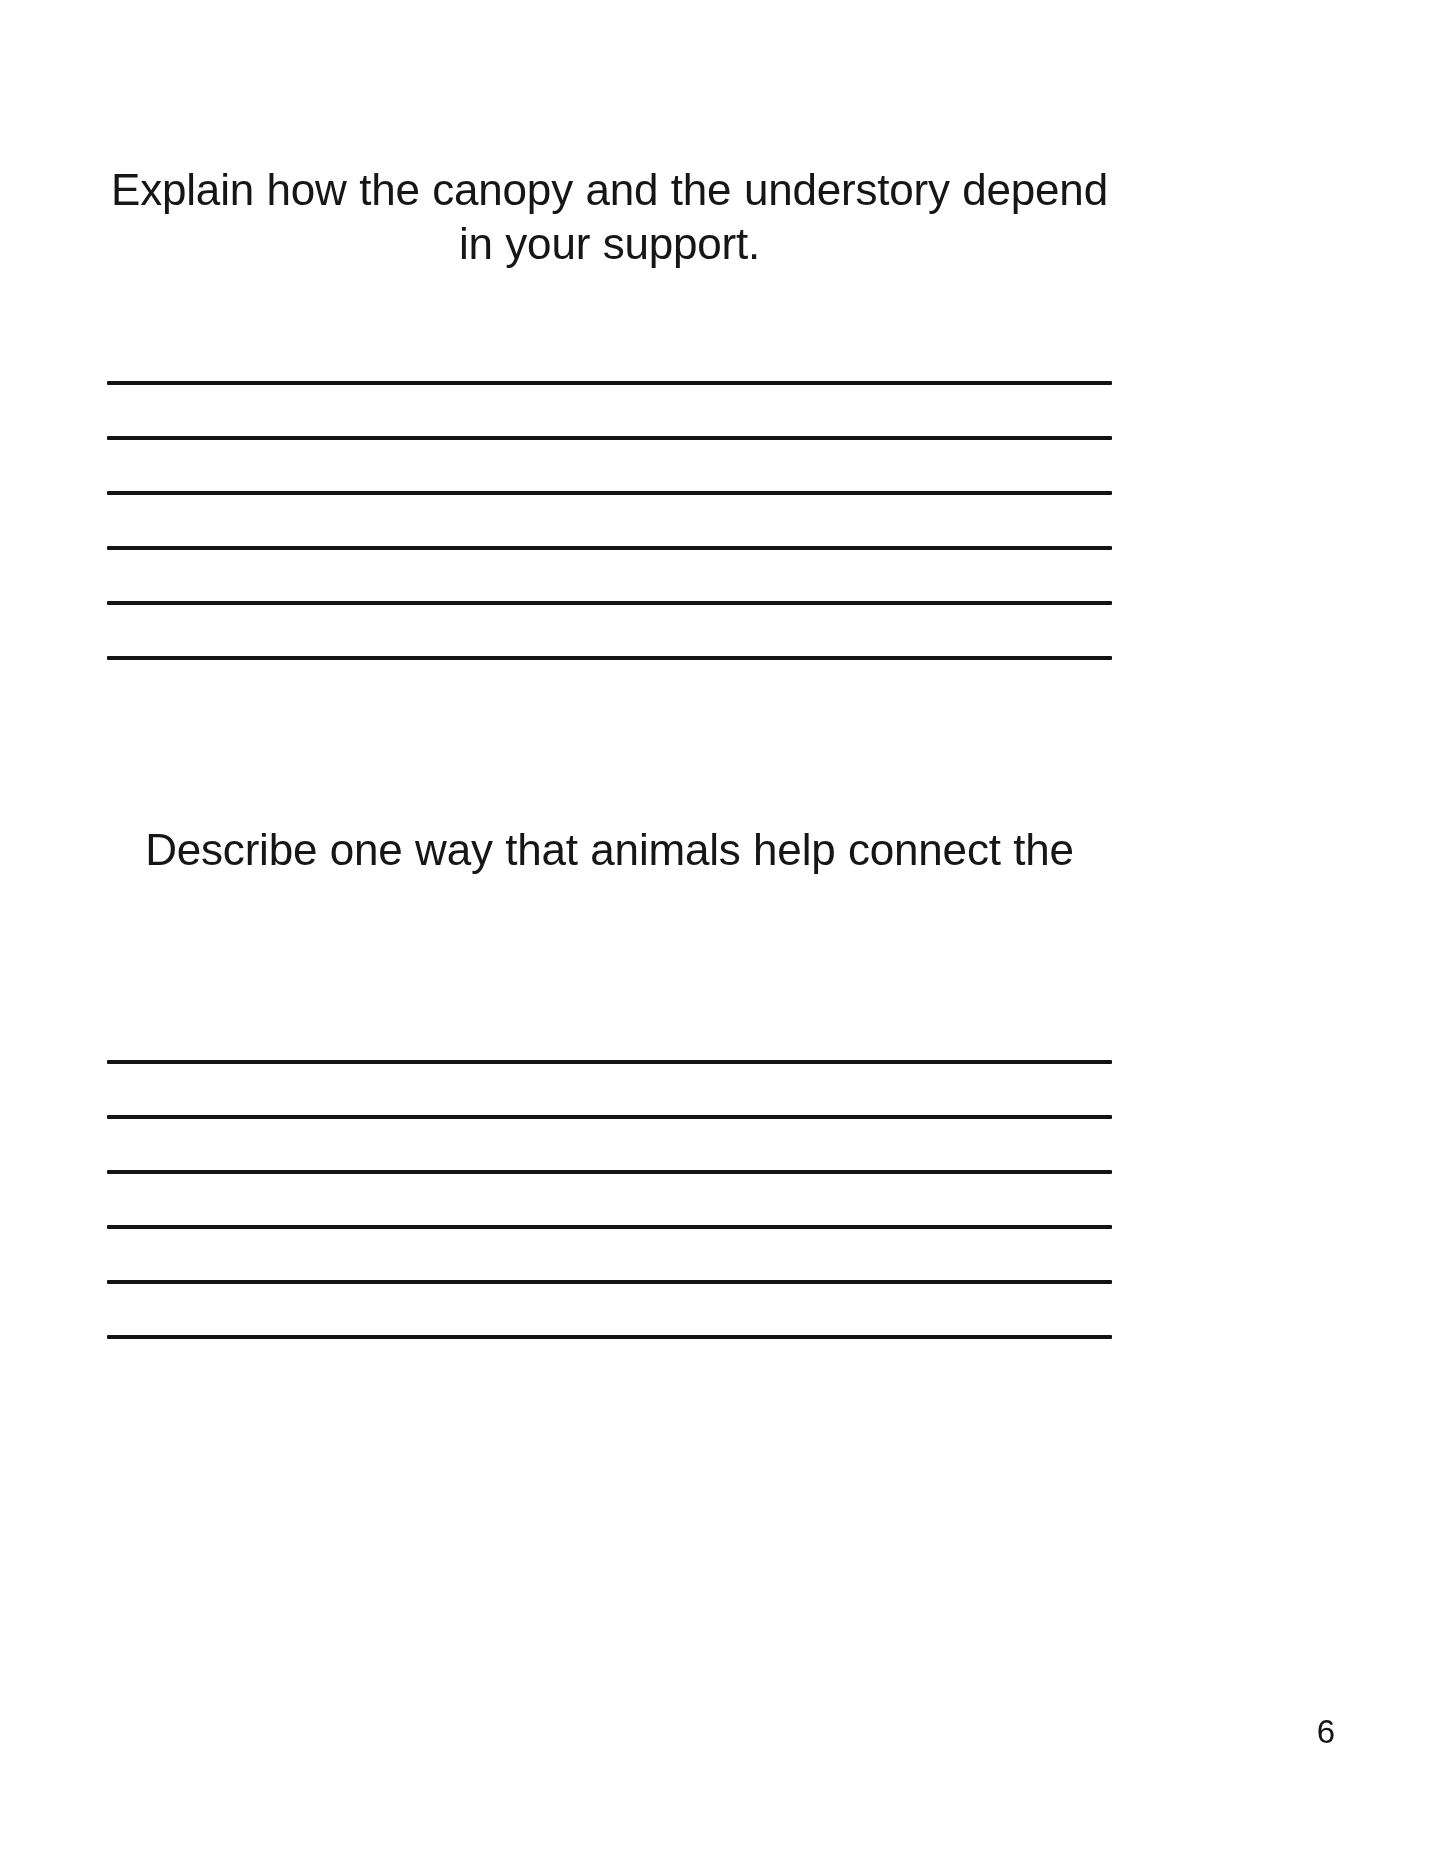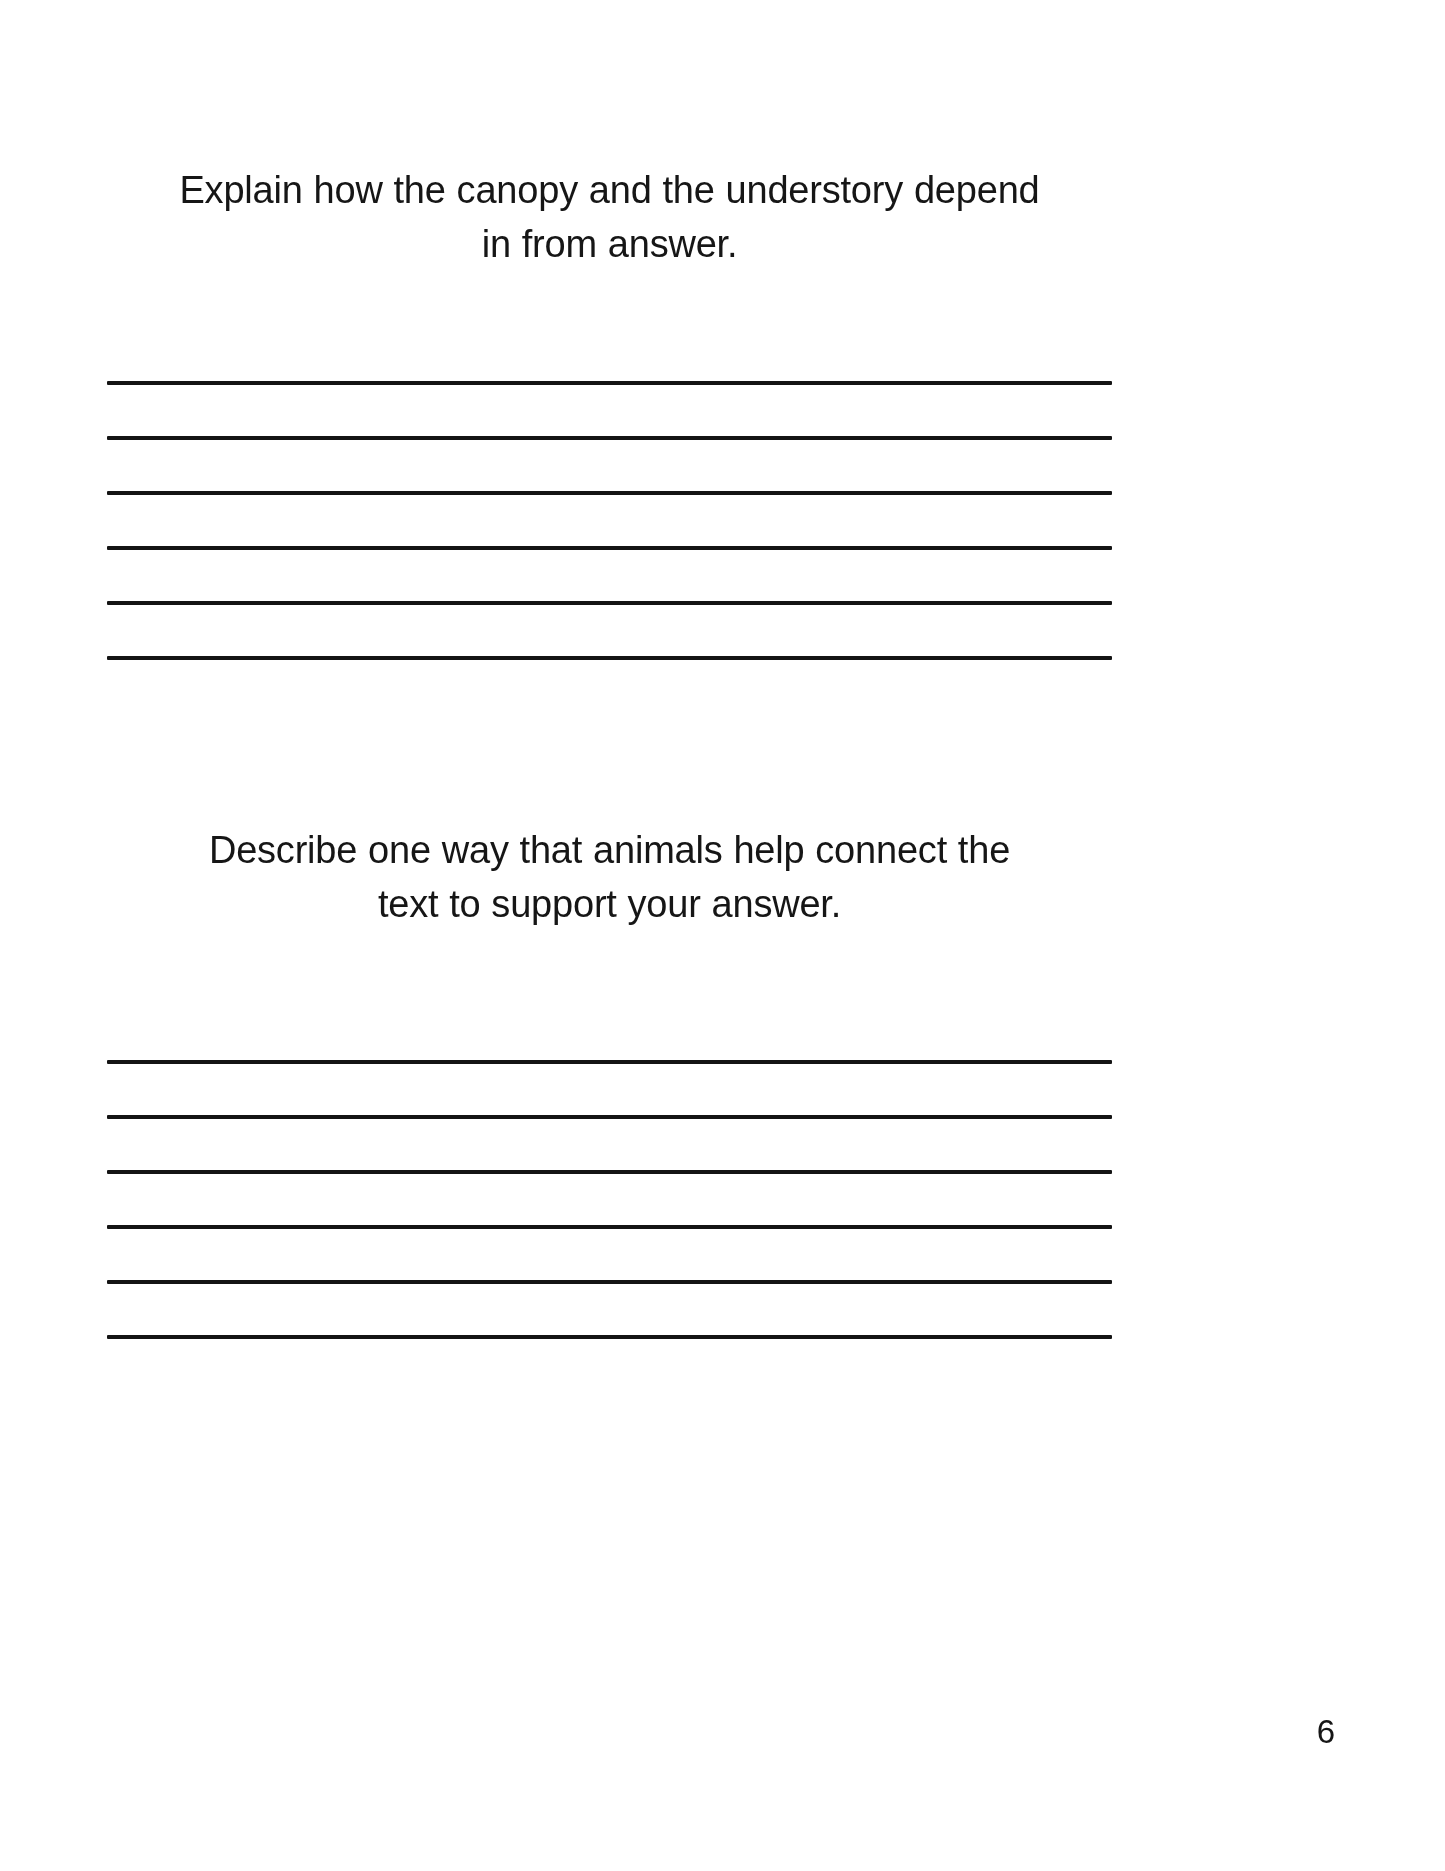--- a/index.html
+++ b/index.html
@@ -27,21 +27,21 @@
     left: 107px;
     width: 1005px;
   }
 
   #question-block-1 { top: 163px; }
   #question-block-2 { top: 823px; }
 
   .question-text {
     margin: 0;
     text-align: center;
-    font-size: 38px;
+    font-size: 44px;
     line-height: 54px;
     font-weight: 400;
     letter-spacing: -0.2px;
     word-spacing: 0.5px;
     color: #161616;
   }
 
   .question-text .qline {
     display: block;
     white-space: nowrap;
@@ -82,37 +82,36 @@
   }
 </style>
 </head>
 <body>
 
 <div class="page">
 
   <div class="question-block" id="question-block-1">
     <p class="question-text">
       <span class="qline">Explain how the canopy and the understory depend</span>
-      <span class="qline">in from answer.</span>
+      <span class="qline">in your support.</span>
     </p>
   </div>
 
   <div class="answer-lines" id="answer-lines-1">
     <div class="answer-line"></div>
     <div class="answer-line"></div>
     <div class="answer-line"></div>
     <div class="answer-line"></div>
     <div class="answer-line"></div>
     <div class="answer-line"></div>
   </div>
 
   <div class="question-block" id="question-block-2">
     <p class="question-text">
       <span class="qline">Describe one way that animals help connect the</span>
-      <span class="qline">text to support your answer.</span>
     </p>
   </div>
 
   <div class="answer-lines" id="answer-lines-2">
     <div class="answer-line"></div>
     <div class="answer-line"></div>
     <div class="answer-line"></div>
     <div class="answer-line"></div>
     <div class="answer-line"></div>
     <div class="answer-line"></div>

